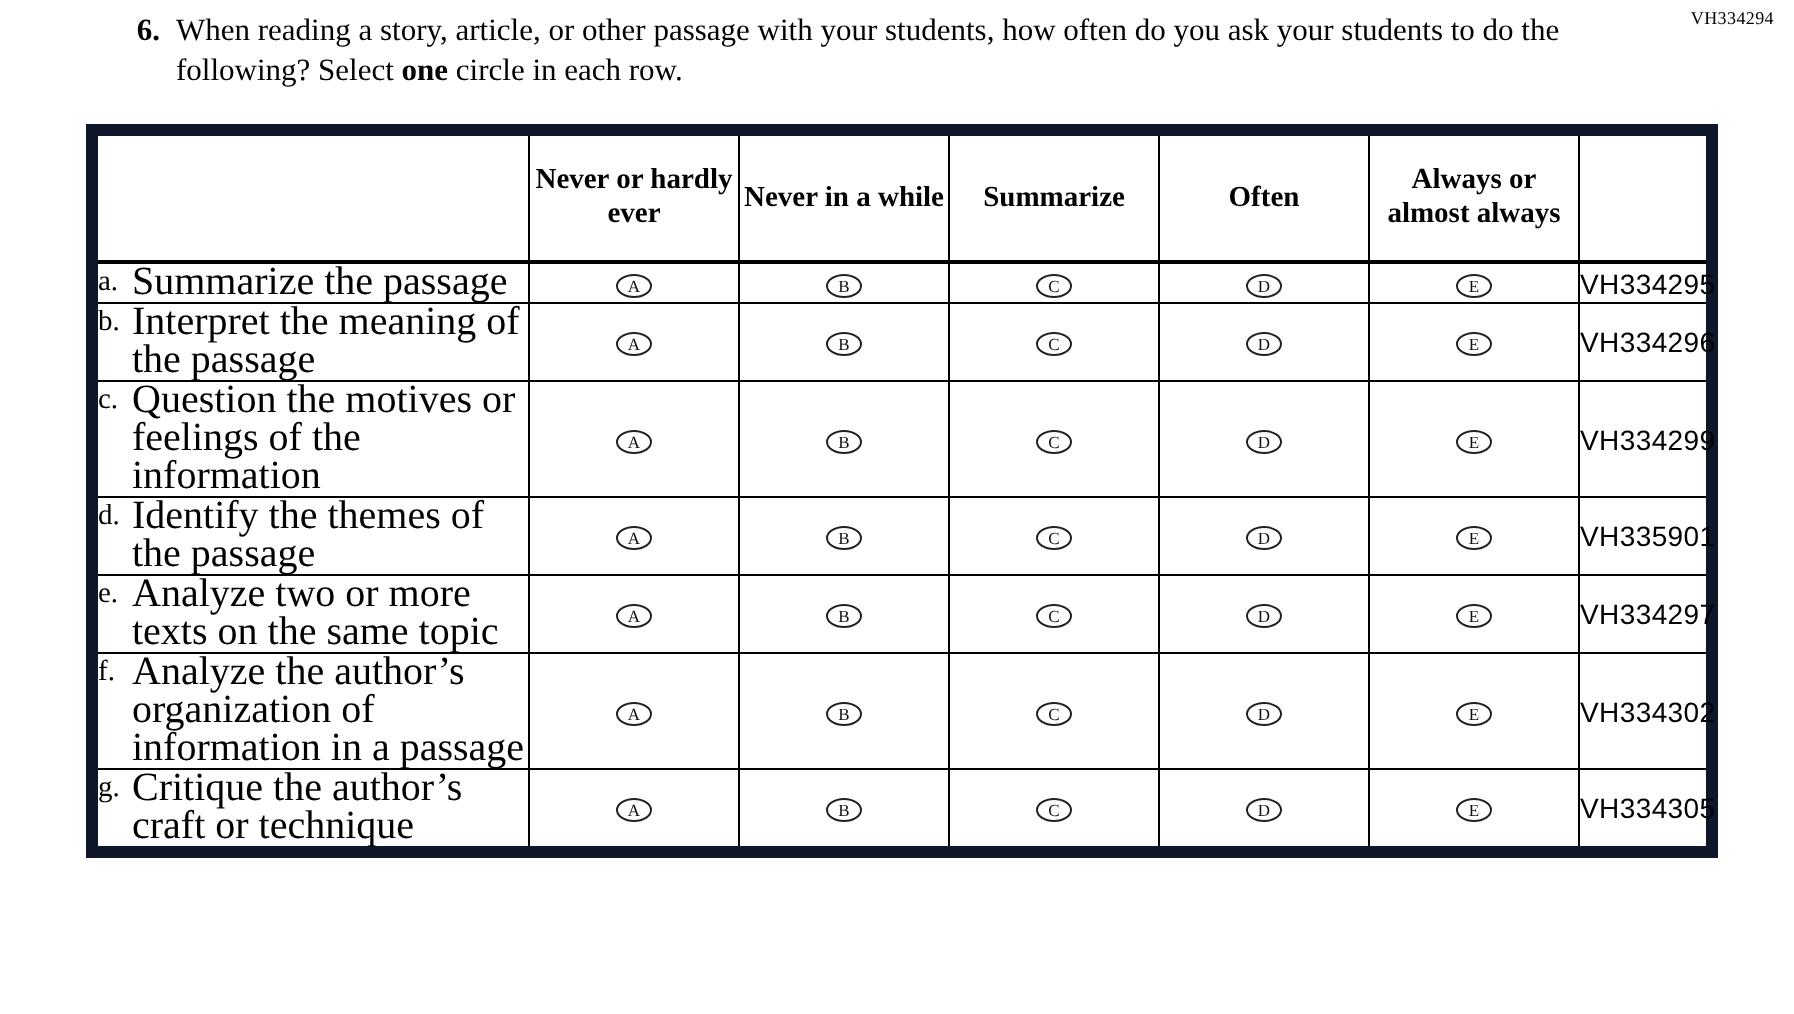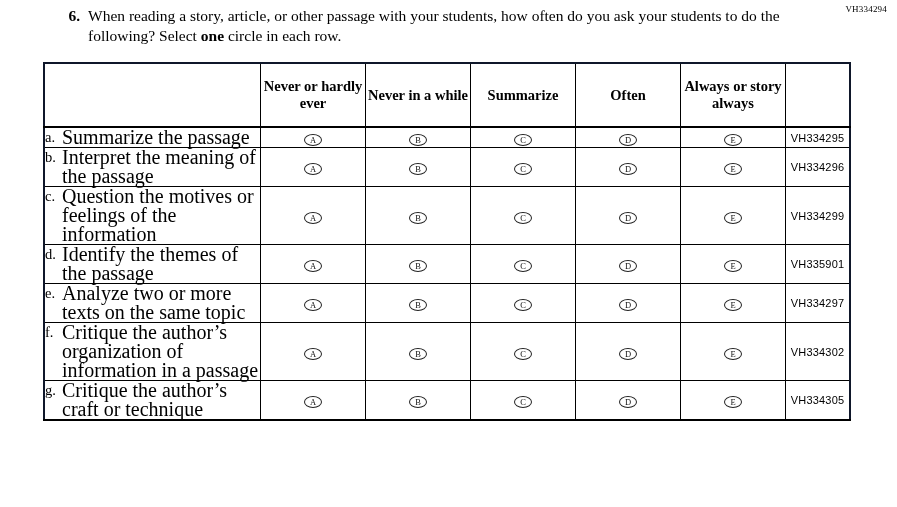--- a/index.html
+++ b/index.html
@@ -62,21 +62,21 @@
     border-collapse: collapse;
     table-layout: fixed;
     width: 807px;
     background: #fff;
   }
   table.grid td, table.grid th {
     border: 1px solid #000;
     padding: 0;
   }
   table.grid {
-    border: 2px solid #0f172a;
+    border: 6px solid #0f172a;
   }
   .head-blank {
     width: 215px;
   }
   .col-opt {
     width: 104px;
   }
   .col-id {
     width: 63px;
   }
@@ -125,21 +125,21 @@
     font-size: 8.5px;
     line-height: 11px;
     text-align: center;
     font-family: "Liberation Serif", serif;
     color: #111;
     box-sizing: border-box;
   }
   td.id-cell {
     text-align: center;
     font-family: "Liberation Sans", sans-serif;
-    font-size: 11px;
+    font-size: 14px;
     letter-spacing: 0.2px;
     margin-top: 38px;
   }
   tbody tr:last-child td {
     border-bottom: 2px solid #000;
   }
 </style>
 </head>
 <body>
 
@@ -155,21 +155,21 @@
   </div>
 
   <table class="grid">
     <thead>
       <tr>
         <th class="head-blank"></th>
         <th class="col-opt">Never or hardly ever</th>
         <th class="col-opt">Never in a while</th>
         <th class="col-opt">Summarize</th>
         <th class="col-opt">Often</th>
-        <th class="col-opt">Always or story always</th>
+        <th class="col-opt">Always or almost always</th>
         <th class="col-id"></th>
       </tr>
     </thead>
     <tbody>
 
       <tr>
         <td class="item-cell">
           <div class="item-inner">
             <span class="item-letter">a.</span>
             <span class="item-label">Summarize the passage</span>
@@ -240,21 +240,21 @@
         <td class="bubble-cell"><span class="bubble">C</span></td>
         <td class="bubble-cell"><span class="bubble">D</span></td>
         <td class="bubble-cell"><span class="bubble">E</span></td>
         <td class="id-cell">VH334297</td>
       </tr>
 
       <tr>
         <td class="item-cell">
           <div class="item-inner">
             <span class="item-letter">f.</span>
-            <span class="item-label">Critique the author’s organization of information in a passage</span>
+            <span class="item-label">Analyze the author’s organization of information in a passage</span>
           </div>
         </td>
         <td class="bubble-cell"><span class="bubble">A</span></td>
         <td class="bubble-cell"><span class="bubble">B</span></td>
         <td class="bubble-cell"><span class="bubble">C</span></td>
         <td class="bubble-cell"><span class="bubble">D</span></td>
         <td class="bubble-cell"><span class="bubble">E</span></td>
         <td class="id-cell">VH334302</td>
       </tr>
 

